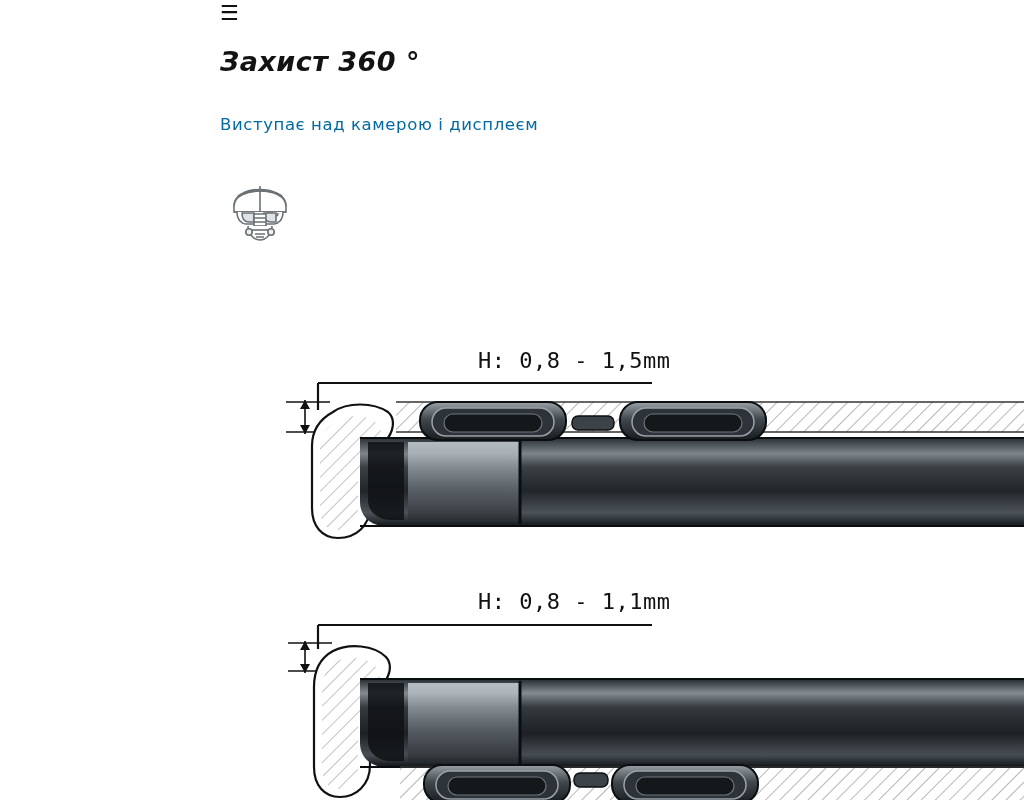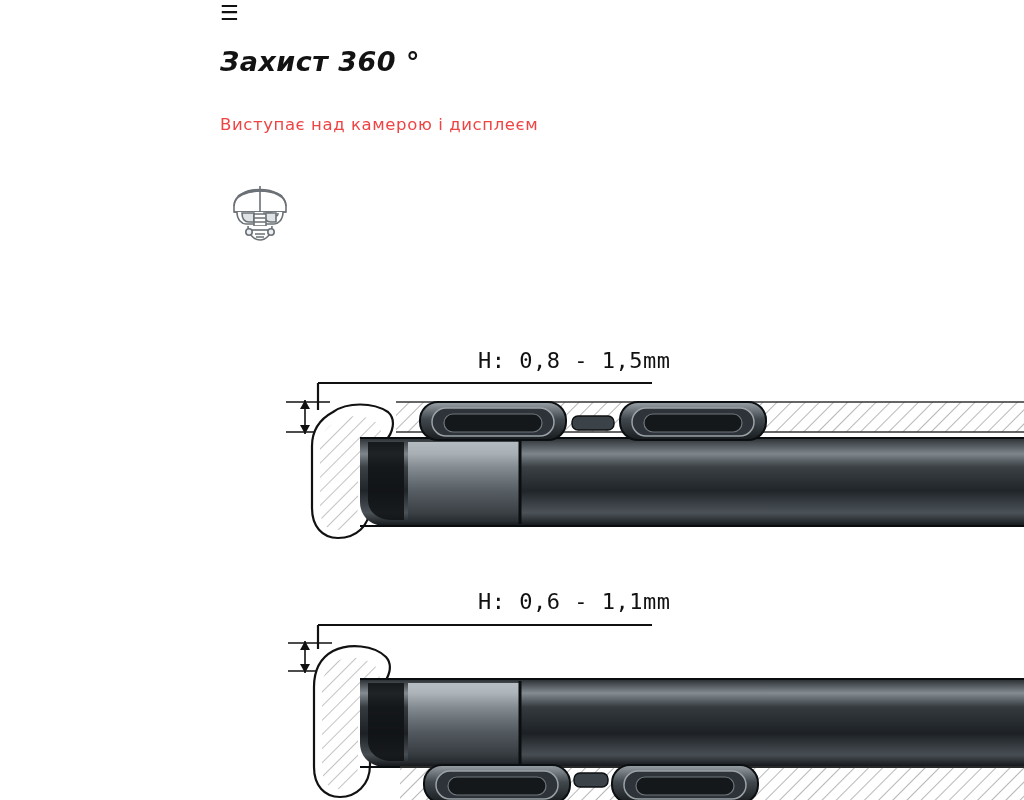--- a/index.html
+++ b/index.html
@@ -50,21 +50,21 @@
   }
 
   .subhead {
     position: absolute;
     left: 220px;
     top: 115px;
     font-family: "DejaVu Sans", sans-serif;
     font-weight: 400;
     font-size: 16.5px;
     letter-spacing: 0.6px;
-    color: #ef4444;
+    color: #0369a1;
     white-space: nowrap;
   }
 
   .helmet {
     position: absolute;
     left: 218px;
     top: 172px;
     width: 84px;
     height: 82px;
   }
@@ -191,21 +191,21 @@
       <g>
         <rect x="620" y="72" width="146" height="38" rx="18" fill="url(#ring1)" stroke="#0c0f11" stroke-width="2"></rect>
         <rect x="632" y="78" width="122" height="28" rx="14" fill="#2d3338" stroke="#9aa2a8" stroke-width="1.5"></rect>
         <rect x="644" y="84" width="98" height="18" rx="9" fill="#14181b" stroke="#6f777d" stroke-width="1.2"></rect>
       </g>
       <rect x="572" y="86" width="42" height="14" rx="6" fill="#3c4348" stroke="#0c0f11" stroke-width="1.4"></rect>
     </svg>
   </div>
 
   <div class="fig fig-2">
-    <div class="dim-label dim-2">H: 0,6 - 1,1mm</div>
+    <div class="dim-label dim-2">H: 0,8 - 1,1mm</div>
 
     <svg viewBox="0 0 1024 225" width="1024" height="225">
       <defs>
         <pattern id="hatch2" width="10" height="10" patternTransform="rotate(45)" patternUnits="userSpaceOnUse">
           <line x1="0" y1="0" x2="0" y2="10" stroke="#555" stroke-width="1"></line>
         </pattern>
         <linearGradient id="body2" x1="0" y1="0" x2="0" y2="1">
           <stop offset="0%" stop-color="#262b2f"></stop>
           <stop offset="16%" stop-color="#848c92"></stop>
           <stop offset="32%" stop-color="#343a3e"></stop>

